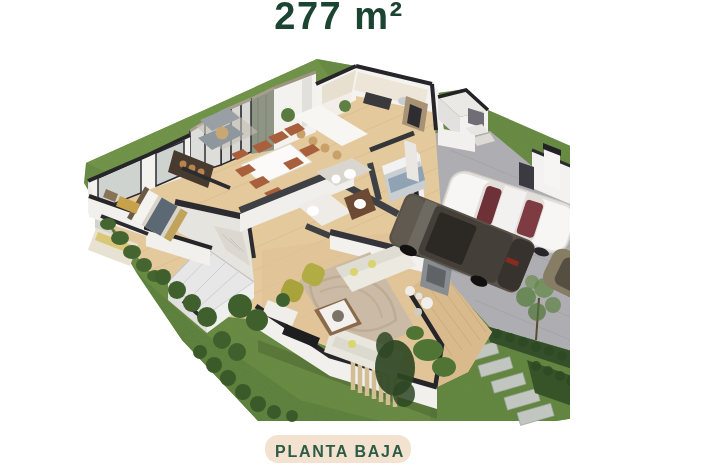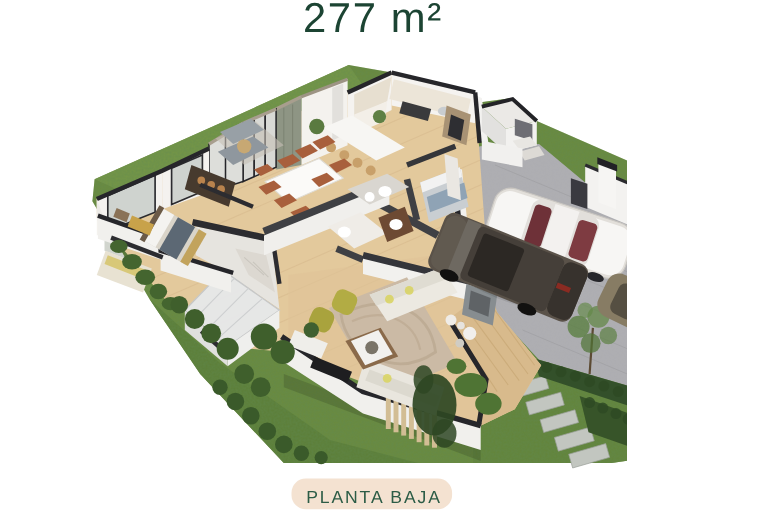--- a/index.html
+++ b/index.html
@@ -1,17 +1,17 @@
 <!DOCTYPE html>
 <html><head>
 <meta charset="utf-8">
 <style>
   html,body{margin:0;padding:0;background:#ffffff;}
   .page{position:relative;width:570px;height:473px;background:#a3a3a3;overflow:hidden;
-        font-family:"Liberation Sans", sans-serif;}
+        font-family:"Liberation Sans", sans-serif;font-weight:bold;}
   svg{position:absolute;left:0;top:0;}
 </style>
 </head>
 <body>
 <div class="page">
 <svg width="710" height="473" viewBox="0 0 710 473">
   <defs>
     <filter id="grassN" x="-5%" y="-5%" width="110%" height="110%">
       <feTurbulence type="fractalNoise" baseFrequency="0.55" numOctaves="2" seed="7" result="t"></feTurbulence>
       <feColorMatrix in="t" type="matrix" values="0 0 0 0 0.12  0 0 0 0 0.25  0 0 0 0 0.08  0 0 0 0.55 0"></feColorMatrix>

